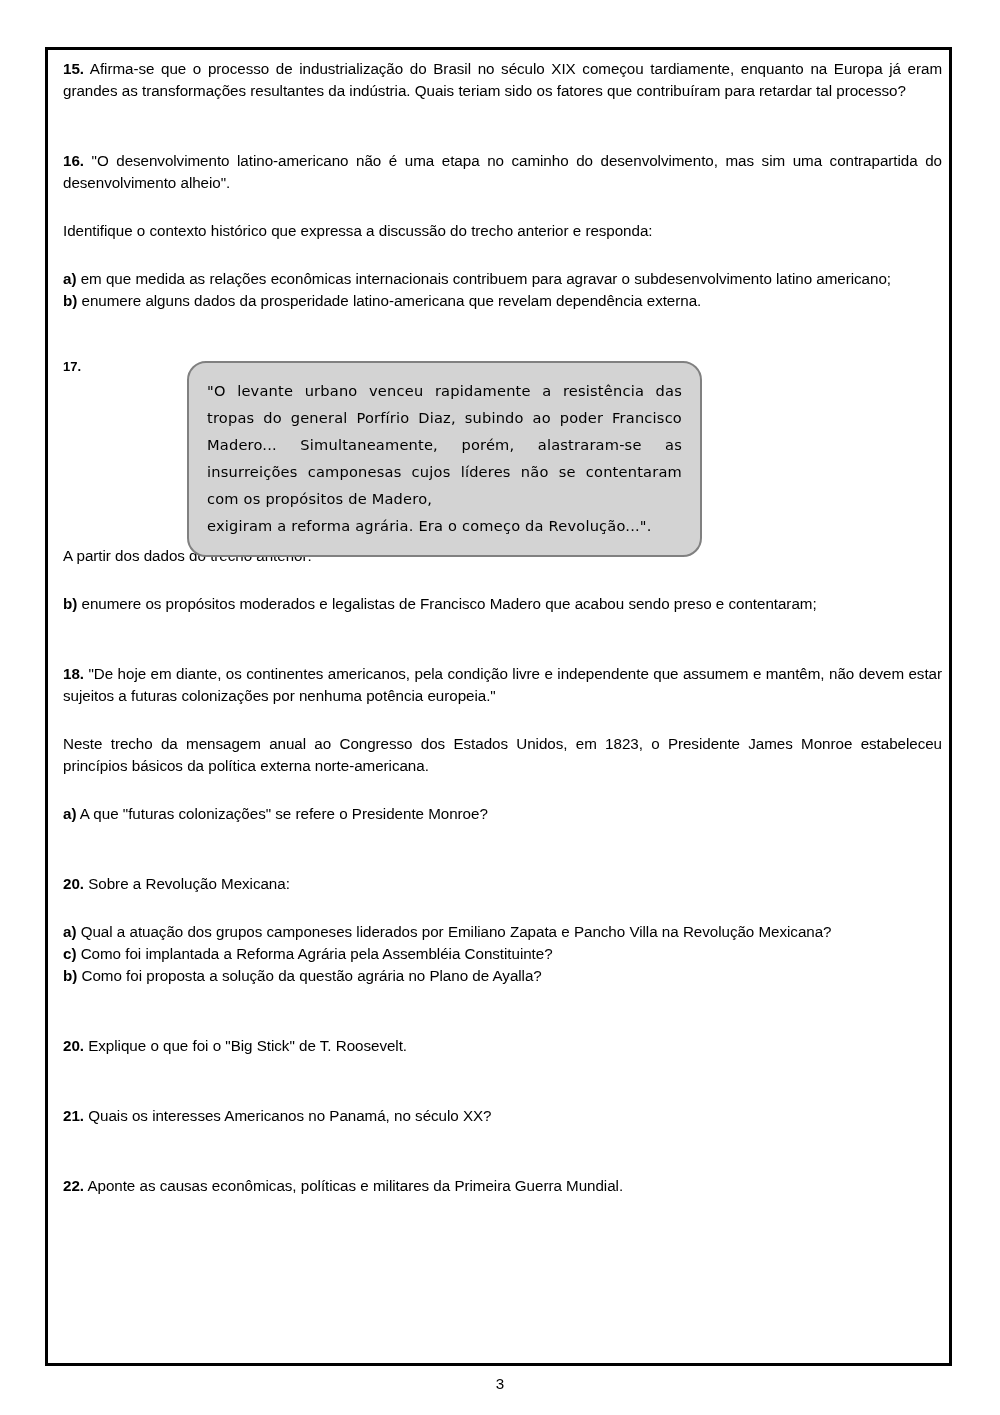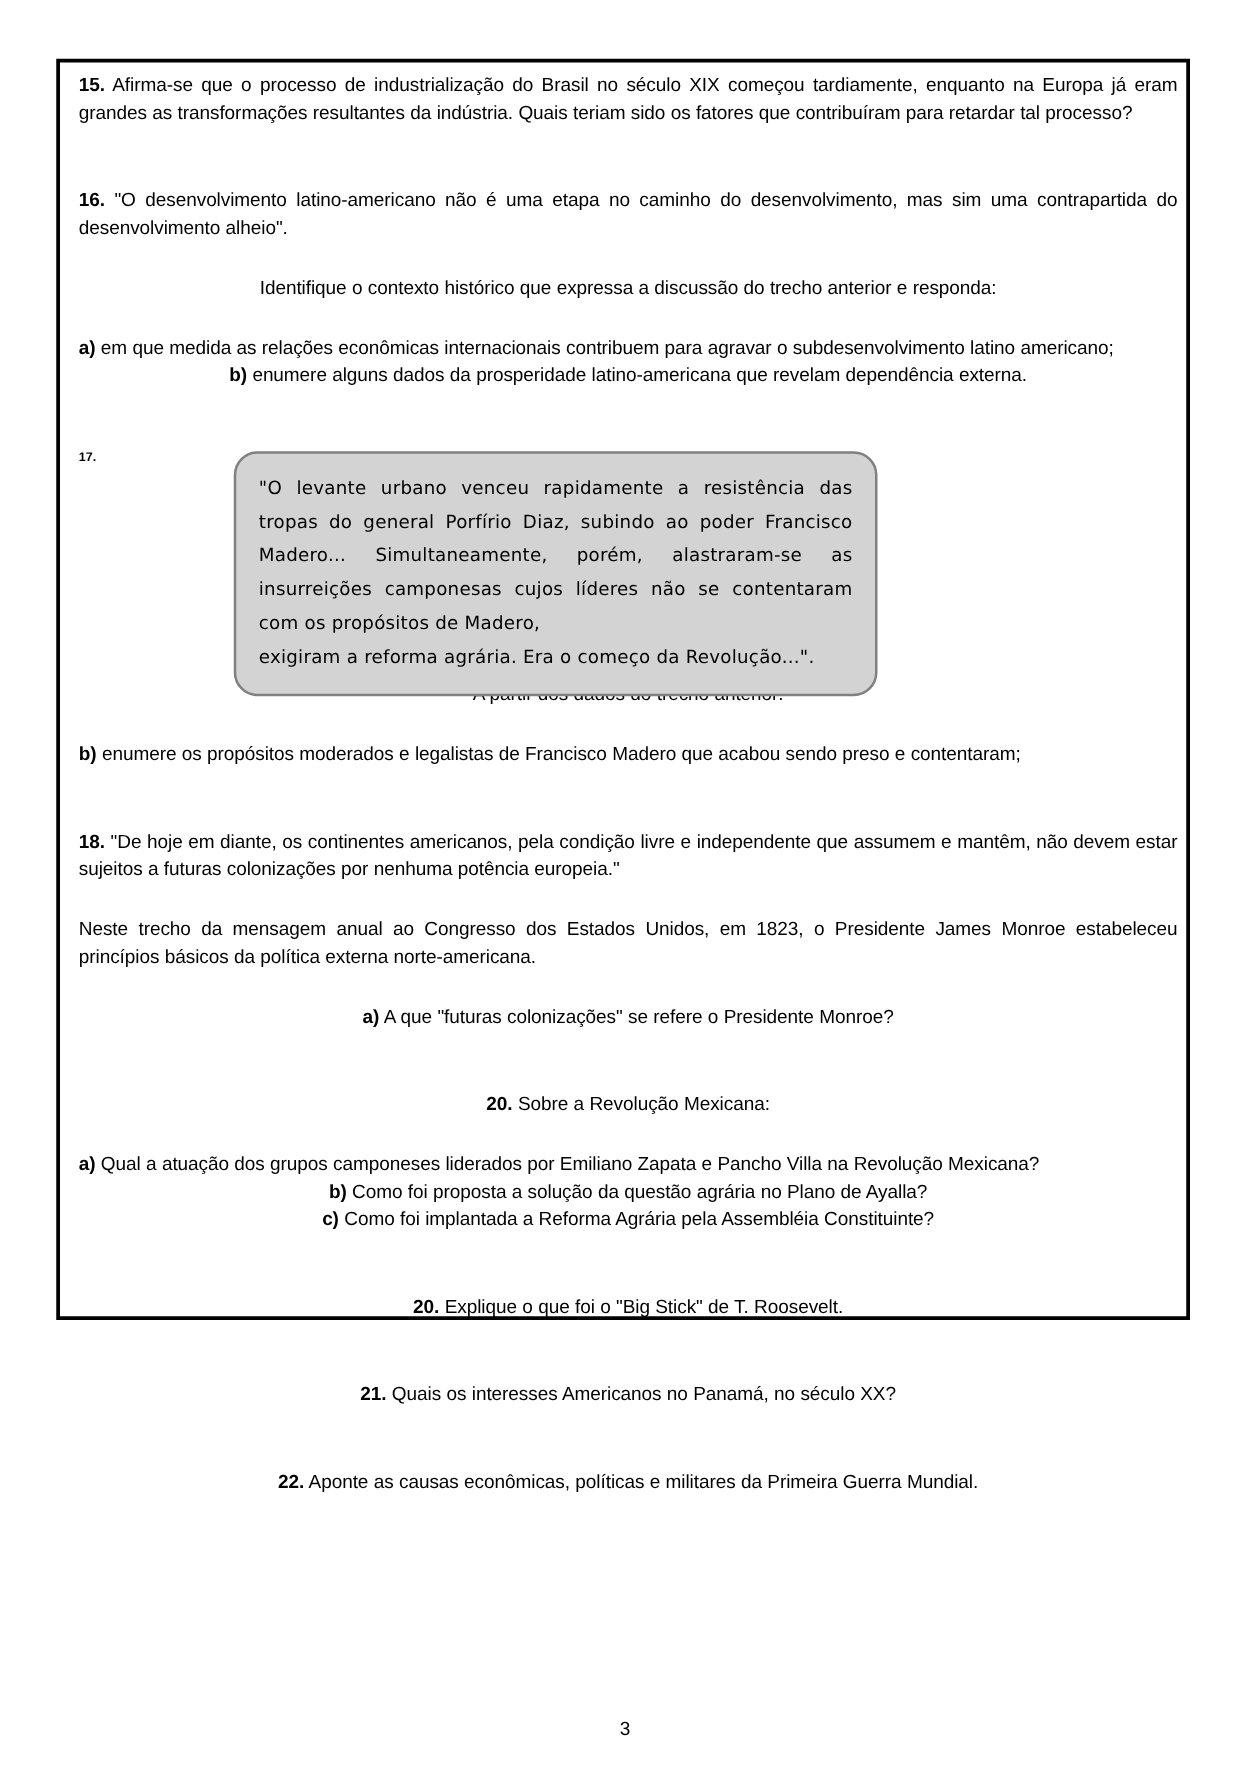--- a/index.html
+++ b/index.html
@@ -21,21 +21,21 @@
     top: 0;
     width: 1000px;
     height: 1415px;
     background: #ffffff;
   }
   .frame {
     position: absolute;
     left: 45px;
     top: 47px;
     width: 907px;
-    height: 1009px;
+    height: 1319px;
     border: 3px solid #000000;
     box-sizing: border-box;
     background: #ffffff;
   }
   .content {
     position: absolute;
     left: 9px;
     top: 8px;
     width: 889px;
     box-sizing: border-box;
@@ -44,21 +44,21 @@
   .para {
     font-size: 15.2px;
     line-height: 22px;
     text-align: justify;
     text-justify: inter-word;
     margin: 0;
     letter-spacing: -0.05px;
     word-spacing: 0.1px;
   }
   .para.plain {
-    text-align: center;
+    text-align: left;
   }
   .num {
     font-weight: bold;
   }
   .lbl {
     font-weight: bold;
   }
   .gap-lg { height: 44px; }
   .gap-md { height: 26px; }
   .gap-xs { height: 11px; }
@@ -66,21 +66,21 @@
 
   
   .q17-row {
     position: relative;
     min-height: 178px;
   }
   .q17-num {
     position: absolute;
     left: 0px;
     top: 0px;
-    font-size: 10px;
+    font-size: 13px;
     line-height: 22px;
     font-weight: bold;
   }
   .quote-box {
     position: absolute;
     left: 124px;
     top: 5px;
     width: 515px;
     box-sizing: border-box;
     background: #d3d3d3;
@@ -166,23 +166,23 @@
 
 
       <div class="gap-q"></div>
 
       <p class="para plain"><span class="num">20.</span> <span>Sobre a Revolução Mexicana:</span></p>
 
       <div class="gap-md"></div>
 
       <p class="para"><span class="lbl">a)</span> <span>Qual a atuação dos grupos camponeses liderados por Emiliano Zapata e Pancho Villa na Revolução Mexicana?</span></p>
 
+      <p class="para plain"><span class="lbl">c)</span> <span>Como foi implantada a Reforma Agrária pela Assembléia Constituinte?</span></p>
+
       <p class="para plain"><span class="lbl">b)</span> <span>Como foi proposta a solução da questão agrária no Plano de Ayalla?</span></p>
-
-      <p class="para plain"><span class="lbl">c)</span> <span>Como foi implantada a Reforma Agrária pela Assembléia Constituinte?</span></p>
 
       <div class="gap-q"></div>
 
       <p class="para plain"><span class="num">20.</span> <span>Explique o que foi o "Big Stick" de T. Roosevelt.</span></p>
 
       <div class="gap-q"></div>
 
       <p class="para plain"><span class="num">21.</span> <span>Quais os interesses Americanos no Panamá, no século XX?</span></p>
 
       <div class="gap-q"></div>

